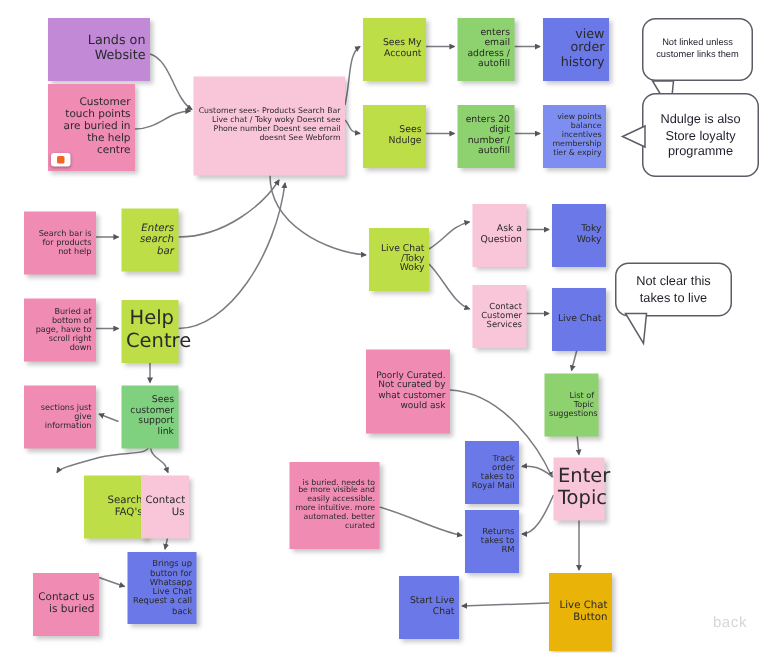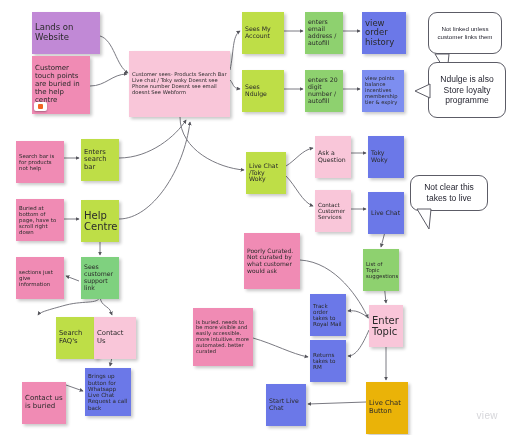--- a/index.html
+++ b/index.html
@@ -18,21 +18,21 @@
   #wires{
     position:absolute;left:0;top:0;width:510px;height:435px;
     pointer-events:none;
   }
   .note{
     position:absolute;
     box-sizing:border-box;
     display:flex;
     align-items:center;
     justify-content:center;
-    text-align:left;
+    text-align:right;
     padding:21px 3px;
     color:#2a2a2a;
     line-height:1.12;
     font-family:"DejaVu Sans", sans-serif;
     box-shadow:2px 2px 3px rgba(0,0,0,0.22);
     z-index:5;
   }
   .note span{display:block;width:100%;}
 
   .callout{
@@ -157,39 +157,39 @@
       </div>
       <div class="note" style="left: 32px; top: 56px; width: 58px; height: 58px; background: rgb(240, 139, 180); font-size: 7px;">
         <span>Customer touch points are buried in the help centre</span>
       </div>
       <div class="note" style="left: 129px; top: 51px; width: 101px; height: 66px; background: rgb(249, 198, 217); font-size: 5.2px;">
         <span>Customer sees- Products Search Bar Live chat / Toky woky Doesnt see Phone number Doesnt see  email doesnt See Webform</span>
       </div>
       <div class="note" style="left: 16px; top: 141px; width: 48px; height: 38px; background: rgb(240, 139, 180); font-size: 5.4px;">
         <span>Search bar is for products not help</span>
       </div>
-      <div class="note" style="left: 81px; top: 139px; width: 38px; height: 38px; background: rgb(190, 222, 71); font-size: 6.8px;">
+      <div class="note" style="left: 81px; top: 139px; width: 38px; height: 38px; background: rgb(190, 222, 71); font-size: 6.8px; font-style: italic;">
         <span>Enters search bar</span>
       </div>
       <div class="note" style="left: 16px; top: 199px; width: 48px; height: 42px; background: rgb(240, 139, 180); font-size: 5.4px;">
         <span>Buried at bottom of page, have to scroll right down</span>
       </div>
-      <div class="note" style="left: 81px; top: 200px; width: 38px; height: 38px; background: rgb(190, 222, 71); font-size: 10px;">
+      <div class="note" style="left: 81px; top: 200px; width: 38px; height: 38px; background: rgb(190, 222, 71); font-size: 13px;">
         <span>Help Centre</span>
       </div>
       <div class="note" style="left: 16px; top: 257px; width: 48px; height: 30px; background: rgb(240, 139, 180); font-size: 5.4px;">
         <span>sections just give information</span>
       </div>
       <div class="note" style="left: 81px; top: 257px; width: 38px; height: 38px; background: rgb(127, 209, 127); font-size: 6.2px;">
         <span>Sees customer support link</span>
       </div>
       <div class="note" style="left: 16px; top: 317px; width: 42px; height: 40px; background: rgb(190, 222, 71); font-size: 6.8px; margin-left: 40px;">
         <span>Search FAQ's</span>
       </div>
-      <div class="note" style="left: 94px; top: 317px; width: 42px; height: 36px; background: rgb(249, 198, 217); font-size: 6.8px;">
+      <div class="note" style="left: 94px; top: 317px; width: 32px; height: 36px; background: rgb(249, 198, 217); font-size: 6.8px;">
         <span>Contact Us</span>
       </div>
       <div class="note" style="left: 22px; top: 368px; width: 44px; height: 42px; background: rgb(240, 139, 180); font-size: 7px; margin-top: 14px;">
         <span>Contact us is buried</span>
       </div>
       <div class="note" style="left: 85px; top: 368px; width: 46px; height: 48px; background: rgb(107, 120, 232); font-size: 5.6px;">
         <span>Brings up button for Whatsapp Live Chat Request a call back</span>
       </div>
       <div class="note" style="left: 242px; top: 12px; width: 42px; height: 38px; background: rgb(190, 222, 71); font-size: 6.2px;">
         <span>Sees My Account</span>
@@ -223,21 +223,21 @@
       </div>
       <div class="note" style="left: 368px; top: 192px; width: 36px; height: 36px; background: rgb(107, 120, 232); font-size: 6.2px;">
         <span>Live Chat</span>
       </div>
       <div class="note" style="left: 244px; top: 233px; width: 56px; height: 56px; background: rgb(240, 139, 180); font-size: 6px;">
         <span>Poorly Curated. Not curated by what customer would ask</span>
       </div>
       <div class="note" style="left: 363px; top: 249px; width: 36px; height: 34px; background: rgb(142, 209, 111); font-size: 5.4px;">
         <span>List of Topic suggestions</span>
       </div>
-      <div class="note" style="left: 369px; top: 305px; width: 34px; height: 24px; background: rgb(249, 198, 217); font-size: 10px;">
+      <div class="note" style="left: 369px; top: 305px; width: 34px; height: 24px; background: rgb(249, 198, 217); font-size: 13px;">
         <span>Enter Topic</span>
       </div>
       <div class="note" style="left: 193px; top: 308px; width: 60px; height: 58px; background: rgb(240, 139, 180); font-size: 5.2px;">
         <span>is buried. needs to be more visible and easily accessible. more intuitive. more automated. better curated</span>
       </div>
       <div class="note" style="left: 310px; top: 294px; width: 36px; height: 36px; background: rgb(107, 120, 232); font-size: 5.6px;">
         <span>Track order takes to Royal Mail</span>
       </div>
       <div class="note" style="left: 310px; top: 340px; width: 36px; height: 34px; background: rgb(107, 120, 232); font-size: 5.6px;">
         <span>Returns takes to RM</span>
@@ -264,17 +264,17 @@
         </svg>
       </div>
       <div class="callout" style="left: 410px; top: 175px; width: 78px; height: 34px; font-size: 8.5px; border-color: rgb(92, 92, 102);">
         <span>Not clear this takes to live</span>
         <svg width="26" height="26" style="position: absolute; overflow: visible; left: 4px; top: 33px;">
           <path d="M2,0 L16,0 L14,20 Z" fill="#ffffff" stroke="#5c5c66" stroke-width="1"></path>
         </svg>
       </div>
     </div>
 
-  <div id="watermark">view</div>
+  <div id="watermark">back</div>
 <div class="badge" style="left: 34px; top: 102px; width: 13px; height: 9px;">
       <span class="dot"></span>
     </div>
   </div>
 
 </body></html>

